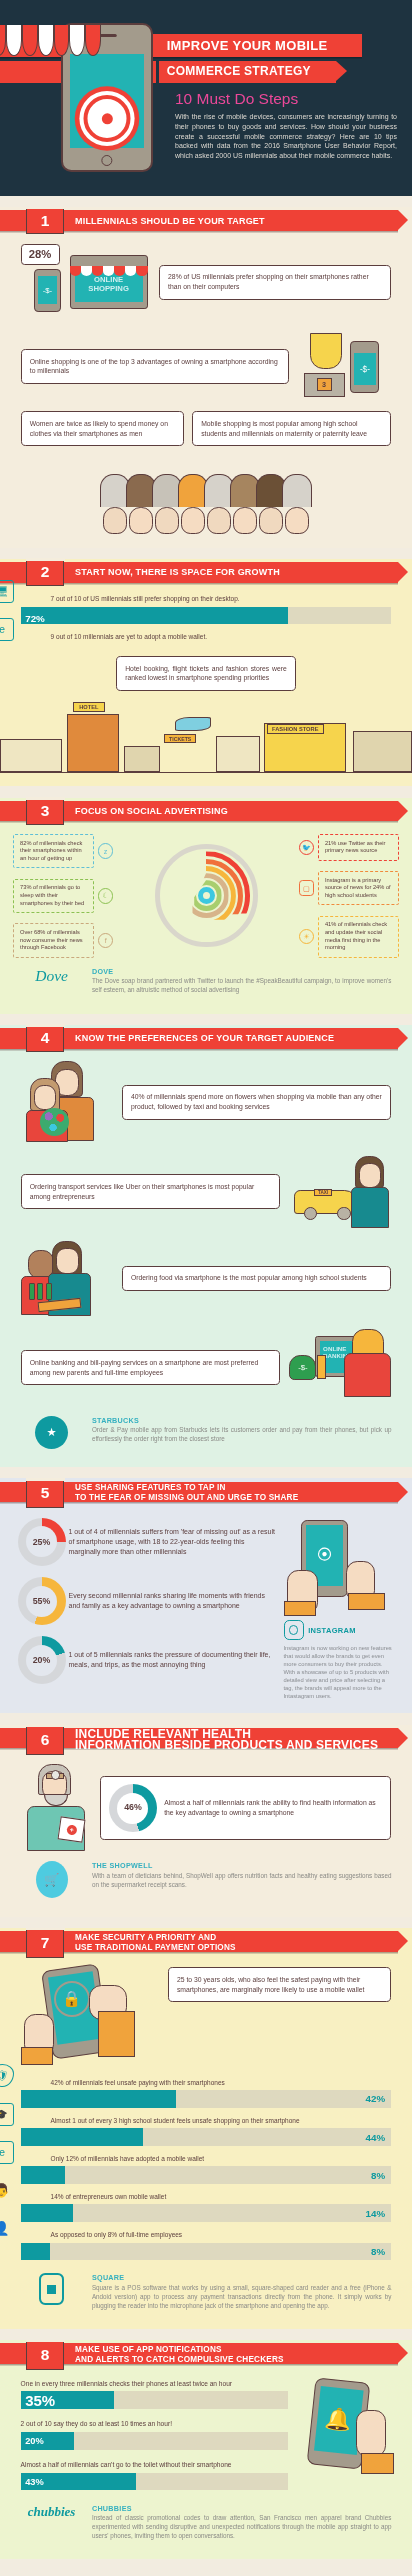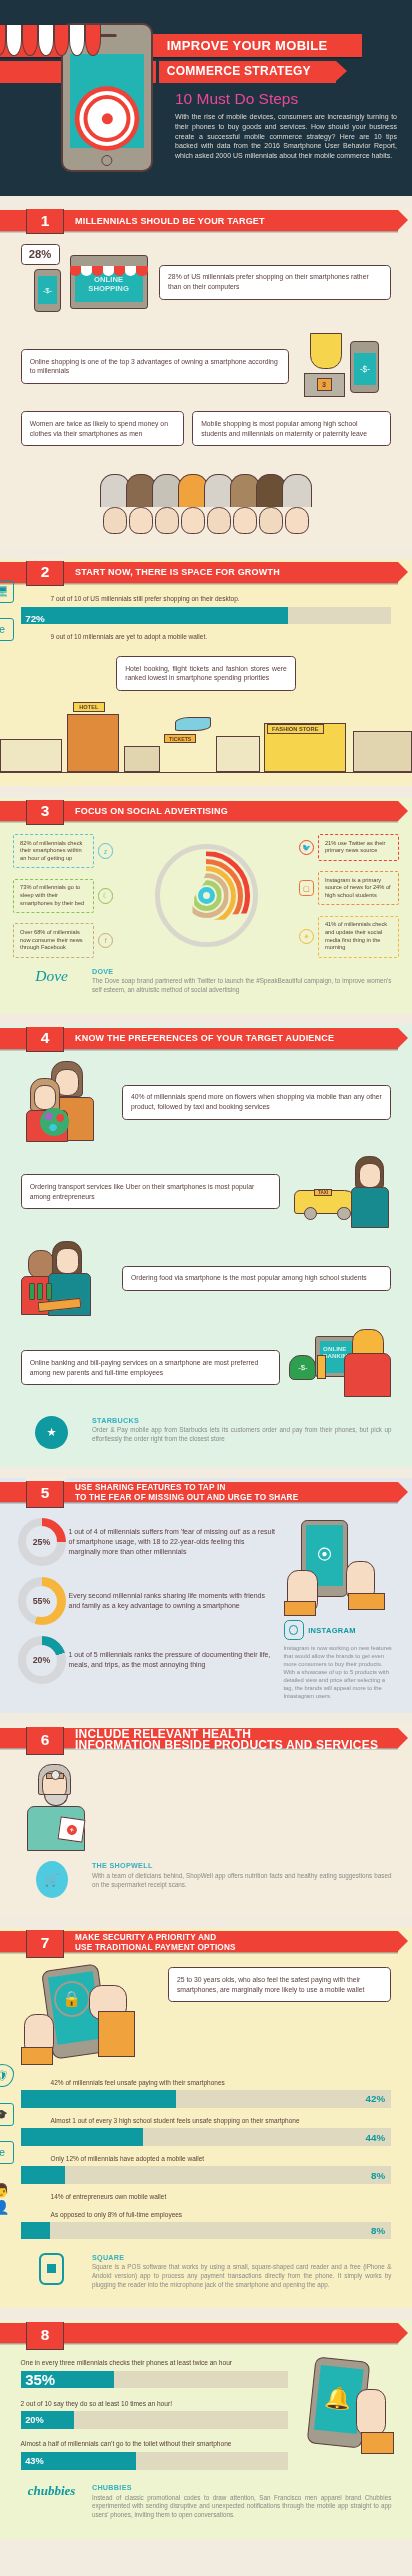--- a/index.html
+++ b/index.html
@@ -476,20 +476,26 @@
         <div style="position:absolute;left:21.6px;top:7.2px;width:25px;height:28px;background:#f5dcc2;border:1.3px solid #5b3d3d;border-radius:10.3px;"></div>
         <div style="position:absolute;left:25px;top:9.3px;width:18.5px;height:5.2px;background:#c9a87c;border:1px solid #5b3d3d;"></div>
         <div style="position:absolute;left:30px;top:6.2px;width:9.3px;height:9.3px;border-radius:50%;background:#e8e8e4;border:1.3px solid #5b3d3d;"></div>
         <div style="position:absolute;left:23px;top:30px;width:24px;height:12.4px;background:#d5d2cc;border:1.3px solid #5b3d3d;border-radius:0 0 11.3px 11.3px;"></div>
         <div style="position:absolute;left:6.2px;top:42px;width:58px;height:45px;background:#6ec6b3;border:1.3px solid #5b3d3d;border-radius:7.2px 7.2px 0 0;"></div>
         <div style="position:absolute;left:38px;top:54px;width:25px;height:23px;background:#fff;border:1.3px solid #5b3d3d;transform:rotate(8deg);">
           <div style="position:absolute;left:6.7px;top:5.7px;width:10.3px;height:10.3px;border-radius:50%;background:#e8453c;display:flex;align-items:center;justify-content:center;color:#fff;font-size:6.7px;font-weight:bold;">+</div>
         </div>
       </div>
 
+      <div class="bubble" style="flex:1;display:flex;gap:7.2px;align-items:center;">
+        <div class="donut" style="background:conic-gradient(#0e9aa0 0 46%,#d5d7da 46% 100%);">
+          <div class="hole" style="background:#fff;">46%</div>
+        </div>
+        <div style="flex:1;">Almost a half of millennials rank the ability to find health information as the key advantage to owning a smartphone</div>
+      </div>
     </div>
 
     <div class="brand">
       <div class="logo">
         <div style="width:32px;height:37px;border-radius:50%;background:#4ecbe0;margin:0 auto;display:flex;align-items:center;justify-content:center;color:#fff;font-size:12.4px;">🛒</div>
       </div>
       <div style="flex:1;">
         <h4>THE SHOPWELL</h4>
         <p>With a team of dieticians behind, ShopWell app offers nutrition facts and healthy eating suggestions based on the supermarket receipt scans.</p>
       </div>
@@ -538,20 +544,24 @@
       <div class="ico" style="left:-30px;top:-14.4px;">e</div>
       <div class="lbl">Only 12% of millennials have adopted a mobile wallet</div>
       <div class="track">
         <div class="fill" style="width:12%"></div>
         <div class="right">8%</div>
       </div>
     </div>
     <div class="statrow statwrap">
       <div class="ico" style="left:-30px;top:-14.4px;border:none;font-size:13.4px;">👨</div>
       <div class="lbl">14% of entrepreneurs own mobile wallet</div>
+      <div class="track">
+        <div class="fill" style="width:14%"></div>
+        <div class="right">14%</div>
+      </div>
     </div>
     <div class="statrow statwrap">
       <div class="ico" style="left:-30px;top:-14.4px;border:none;font-size:13.4px;">👤</div>
       <div class="lbl">As opposed to only 8% of full-time employees</div>
       <div class="track">
         <div class="fill" style="width:8%"></div>
         <div class="right">8%</div>
       </div>
     </div>
 
@@ -565,20 +575,22 @@
         <h4>SQUARE</h4>
         <p>Square is a POS software that works by using a small, square-shaped card reader and a free (iPhone &amp; Andoid version) app to process any payment transactions directly from the phone. It simply works by plugging the reader into the microphone jack of the smartphone and opening the app.</p>
       </div>
     </div>
   </div>
 
   <div class="sec bg-lime">
     <div class="banner" style="height:30px;">
       <div class="bar"></div>
       <div class="num" style="height:30px;">8</div>
+      <div class="title" style="height:30px;white-space:pre-line;font-size:8.2px;">MAKE USE OF APP NOTIFICATIONS
+AND ALERTS TO CATCH COMPULSIVE CHECKERS</div>
     </div>
 
     <div style="display:flex;gap:7.2px;margin:0 20.6px;">
       <div style="flex:1;">
         <div style="margin-bottom:11.3px;">
           <div style="font-size:6.6px;line-height:8.8px;margin-bottom:3.1px;">One in every three millennials checks their phones at least twice an hour</div>
           <div style="height:17.5px;background:#ded9bf;">
             <div style="height:100%;width:35%;background:#0e9aa0;display:flex;align-items:center;">
               <span style="color:#fff;font-size:15px;font-weight:bold;padding-left:4.6px;">35%</span>
             </div>

